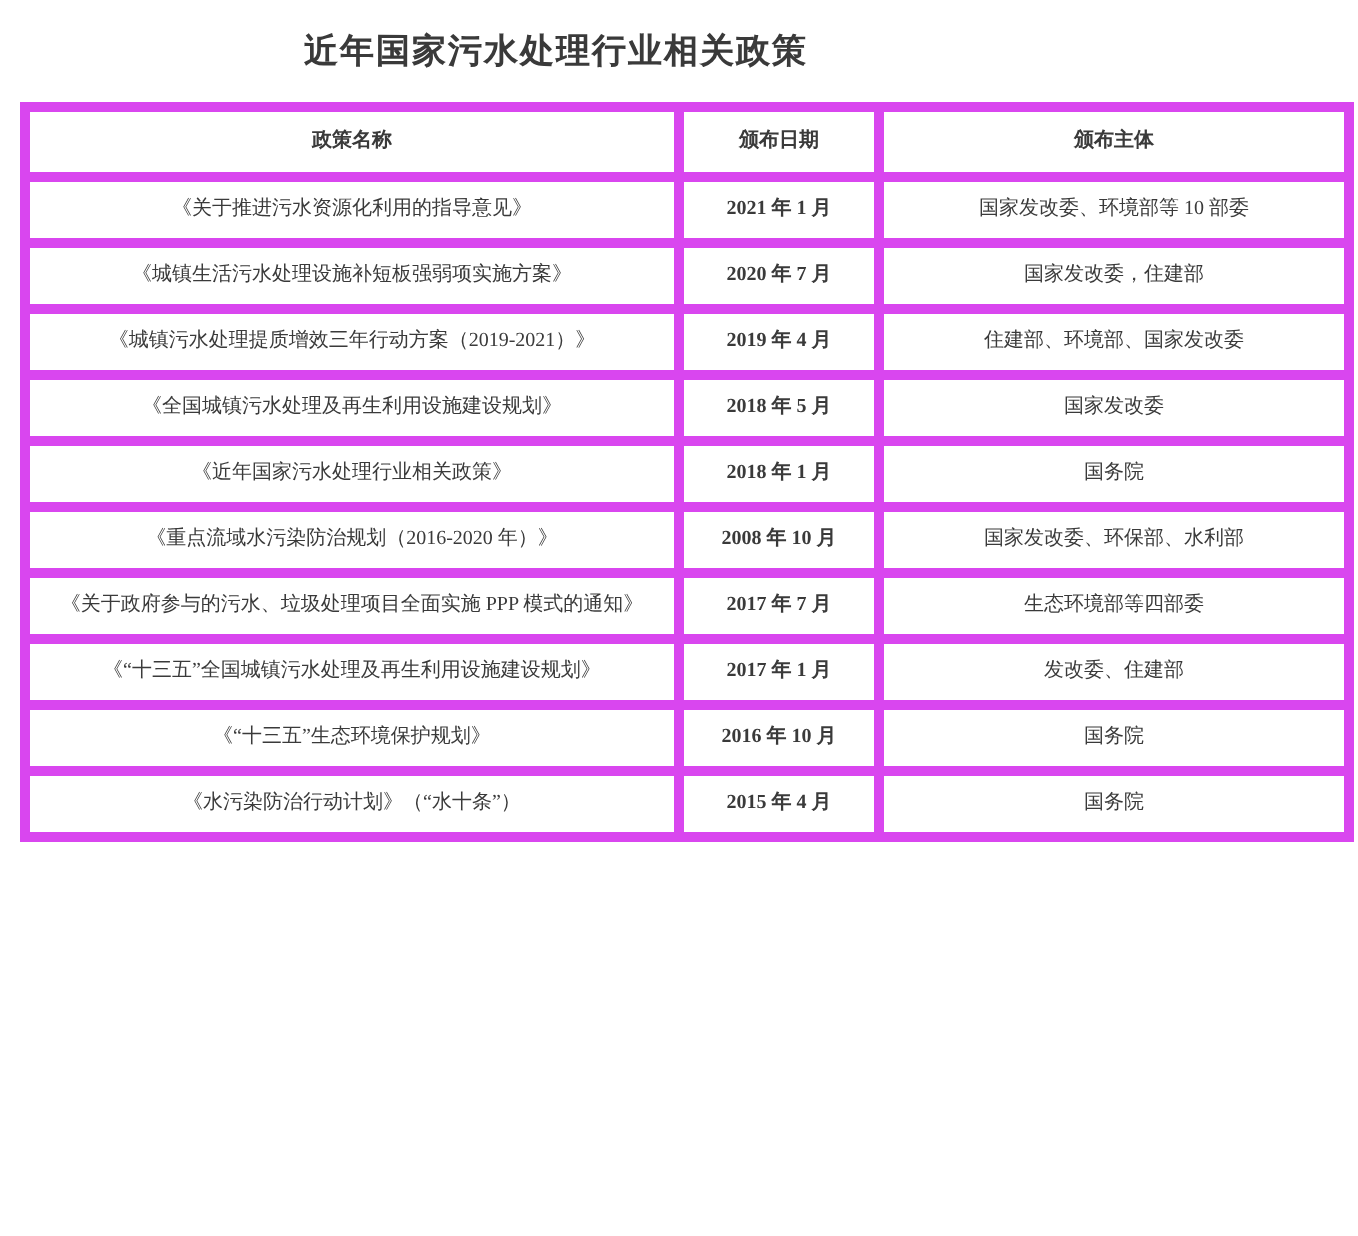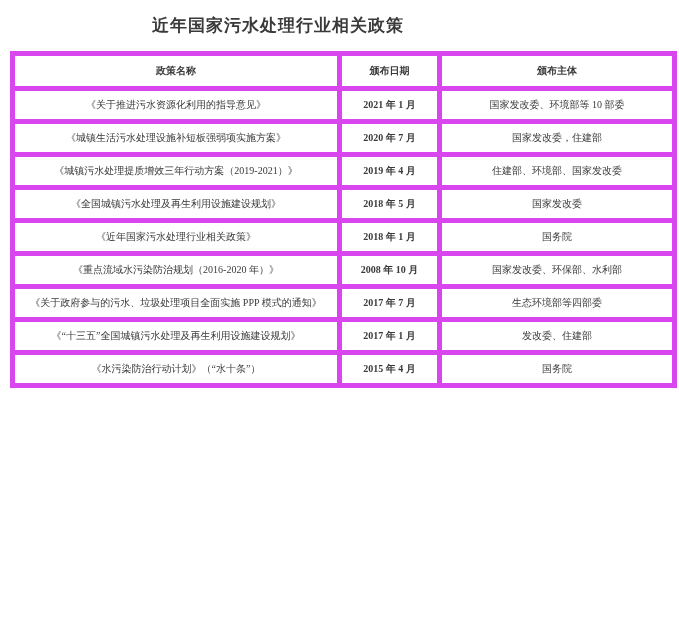--- a/index.html
+++ b/index.html
@@ -110,19 +110,24 @@
           <td data-name="policy-name-cell">《关于政府参与的污水、垃圾处理项目全面实施 PPP 模式的通知》</td>
           <td data-name="date-cell">2017 年 7 月</td>
           <td data-name="issuer-cell">生态环境部等四部委</td>
         </tr>
         <tr data-name="table-row">
           <td data-name="policy-name-cell">《“十三五”全国城镇污水处理及再生利用设施建设规划》</td>
           <td data-name="date-cell">2017 年 1 月</td>
           <td data-name="issuer-cell">发改委、住建部</td>
         </tr>
         <tr data-name="table-row">
+          <td data-name="policy-name-cell">《“十三五”生态环境保护规划》</td>
+          <td data-name="date-cell">2016 年 10 月</td>
+          <td data-name="issuer-cell">国务院</td>
+        </tr>
+        <tr data-name="table-row">
           <td data-name="policy-name-cell">《水污染防治行动计划》（“水十条”）</td>
           <td data-name="date-cell">2015 年 4 月</td>
           <td data-name="issuer-cell">国务院</td>
         </tr>
       </tbody>
   </table>
 </div>
 
 </body></html>

